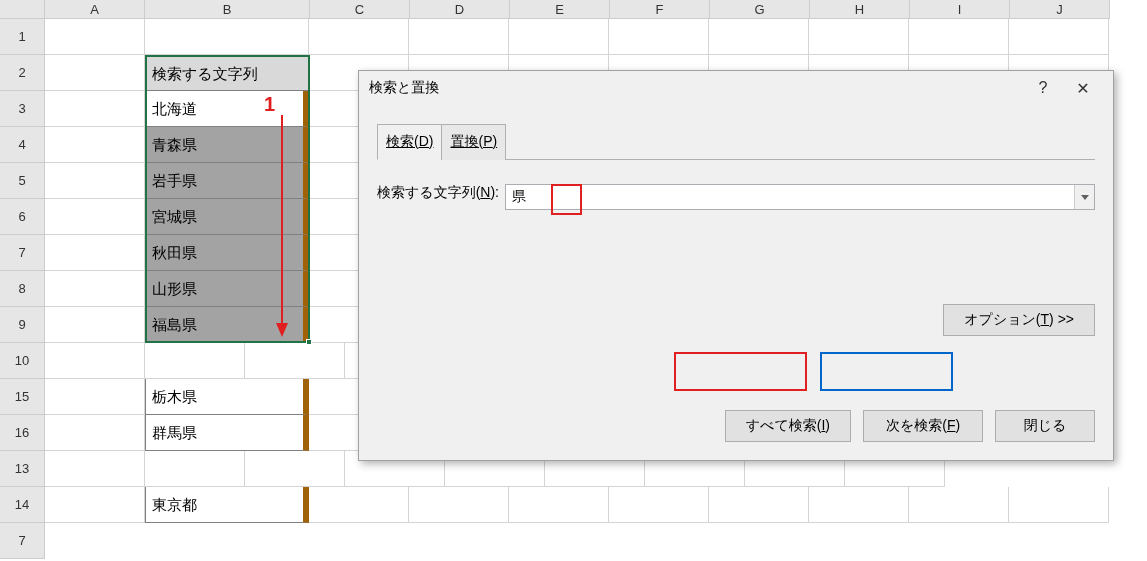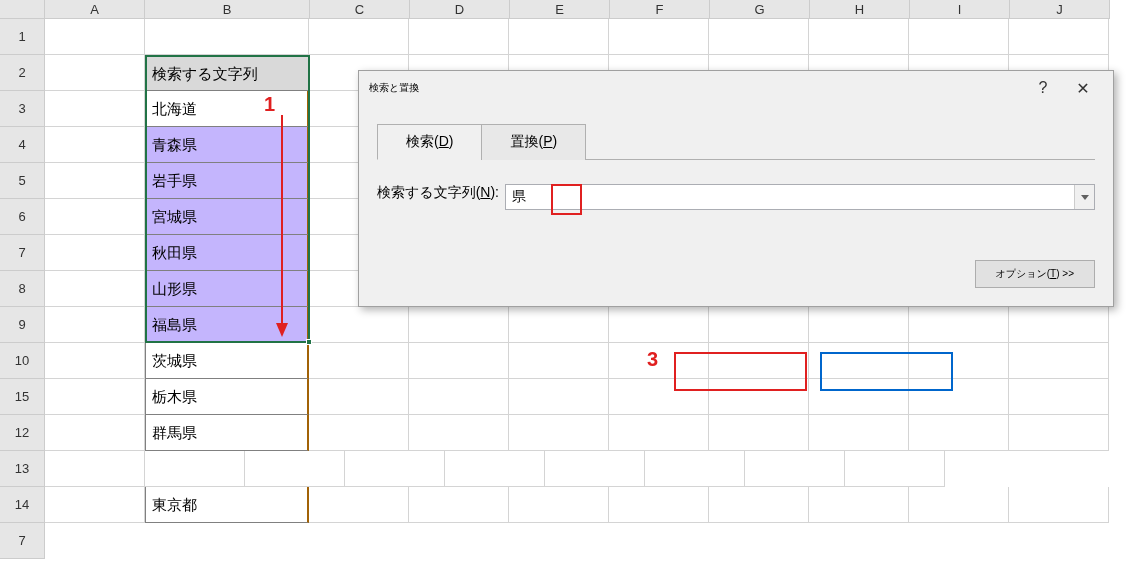--- a/index.html
+++ b/index.html
@@ -105,26 +105,26 @@
     .cell.header-cell {
       background: #d9d9d9;
       border-top: 1px solid #808080;
       border-left: 1px solid #808080;
       border-right: 1px solid #808080;
       border-bottom: 1px solid #808080;
     }
     
     .cell.bordered {
       border-left: 1px solid #808080;
-      border-right: 2px solid #a16207;
+      border-right: 6px solid #a16207;
       border-bottom: 1px solid #808080;
     }
     
     .cell.selected {
-      background: #c4b5fd;
+      background: #a3a3a3;
     }
     
     .selection-overlay {
       position: absolute;
       border: 2px solid #217346;
       pointer-events: none;
       z-index: 5;
     }
     
     .selection-handle {
@@ -182,21 +182,21 @@
     .dialog-titlebar {
       height: 34px;
       display: flex;
       align-items: center;
       padding: 0 10px;
       background: #f0f0f0;
     }
     
     .dialog-title {
       flex: 1;
-      font-size: 10px;
+      font-size: 14px;
       color: #000;
     }
     
     .dialog-help {
       width: 40px;
       text-align: center;
       font-size: 16px;
       color: #333;
       cursor: pointer;
     }
@@ -212,29 +212,30 @@
     .dialog-body {
       padding: 18px;
     }
     
     .tabs {
       display: flex;
       border-bottom: 1px solid #b0b0b0;
     }
     
     .tab {
-      padding: 8px 28px;
+      padding: 8px 8px;
       font-size: 14px;
       background: #e8e8e8;
       border: 1px solid #b0b0b0;
       border-bottom: none;
       margin-right: -1px;
       cursor: pointer;
       position: relative;
       top: 1px;
+      text-decoration: underline;
     }
     
     .tab.active {
       background: #f0f0f0;
       border-bottom: 1px solid #f0f0f0;
     }
     
     .search-row {
       display: flex;
       margin-top: 24px;
@@ -275,24 +276,25 @@
     .options-row {
       display: flex;
       justify-content: flex-end;
       margin-top: 50px;
     }
     
     .btn {
       background: #e1e1e1;
       border: 1px solid #adadad;
       padding: 6px 20px;
-      font-size: 10px;
+      font-size: 14px;
       cursor: pointer;
       min-width: 100px;
       text-align: center;
+      margin-top: 44px;
     }
     
     .buttons-row {
       display: flex;
       justify-content: flex-end;
       gap: 12px;
       margin-top: 30px;
     }
     
     .btn-primary {
@@ -327,21 +329,21 @@
     <div class="row-header">2</div>
     <div class="row-header">3</div>
     <div class="row-header">4</div>
     <div class="row-header">5</div>
     <div class="row-header">6</div>
     <div class="row-header">7</div>
     <div class="row-header">8</div>
     <div class="row-header">9</div>
     <div class="row-header">10</div>
     <div class="row-header">15</div>
-    <div class="row-header">12</div>
+    <div class="row-header">16</div>
     <div class="row-header">13</div>
     <div class="row-header">14</div>
     <div class="row-header">7</div>
   </div>
 
   <div class="cells">
 
     <div class="cell-row">
       <div class="cell"></div>
       <div class="cell col-b"></div>
@@ -454,21 +456,20 @@
       <div class="cell"></div>
       <div class="cell"></div>
       <div class="cell"></div>
       <div class="cell"></div>
       <div class="cell"></div>
       <div class="cell"></div>
     </div>
 
     <div class="cell-row">
       <div class="cell"></div>
-      <div class="cell col-b bordered">茨城県</div>
       <div class="cell"></div>
       <div class="cell"></div>
       <div class="cell"></div>
       <div class="cell"></div>
       <div class="cell"></div>
       <div class="cell"></div>
       <div class="cell"></div>
       <div class="cell"></div>
     </div>
 
@@ -554,20 +555,25 @@
         <div class="dropdown-arrow">
           <svg width="8" height="5">
               <polygon points="0,0 8,0 4,5" fill="#606060"></polygon>
             </svg>
         </div>
       </div>
     </div>
     <div class="options-row">
       <button class="btn"><span>オプション(</span><span class="underline-char">T</span><span>) &gt;&gt;</span></button>
     </div>
+    <div class="buttons-row">
+      <button class="btn btn-primary"><span>すべて検索(</span><span class="underline-char">I</span><span>)</span></button>
+      <button class="btn btn-primary"><span>次を検索(</span><span class="underline-char">F</span><span>)</span></button>
+      <button class="btn">閉じる</button>
+    </div>
   </div>
 </div>
 
 <div class="annotation-number" style="top:175px; left:530px;">2</div>
 <div class="red-box" style="top:184px; left:551px; width:31px; height:31px;"></div>
 
 <div class="annotation-number" style="top:348px; left:647px;">3</div>
 <div class="red-box" style="top:352px; left:674px; width:133px; height:39px;"></div>
 
 <div class="blue-box" style="top:352px; left:820px; width:133px; height:39px;"></div>

